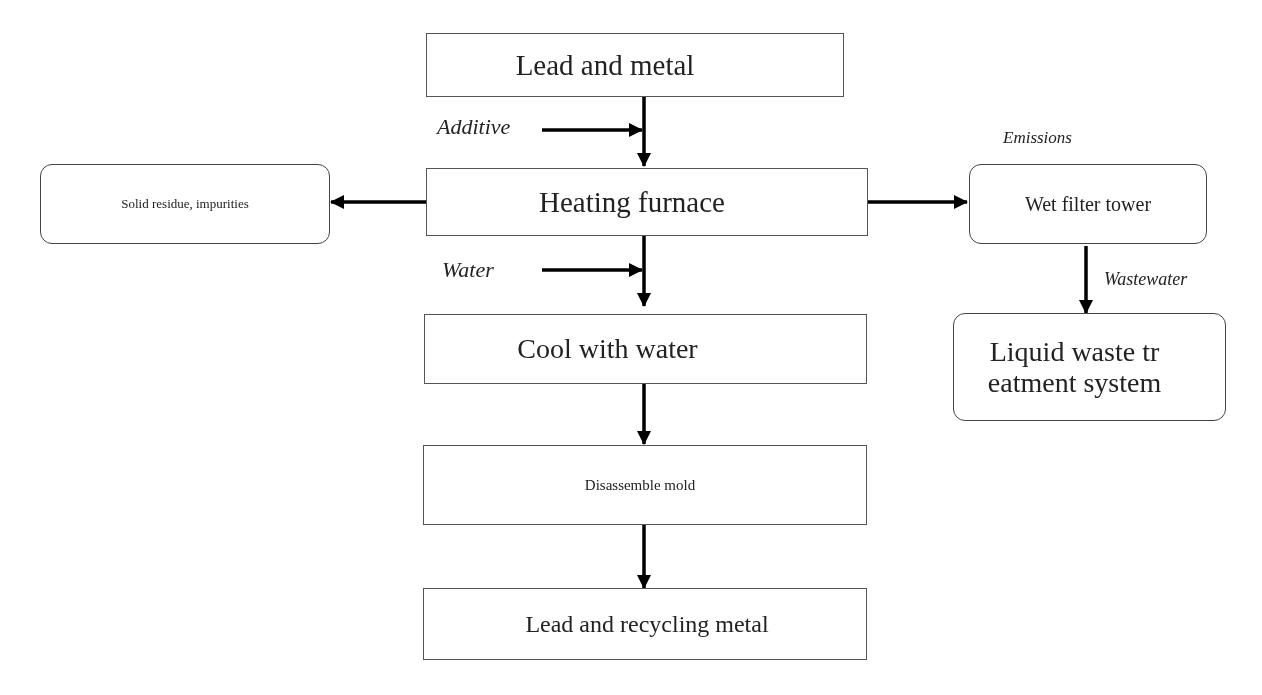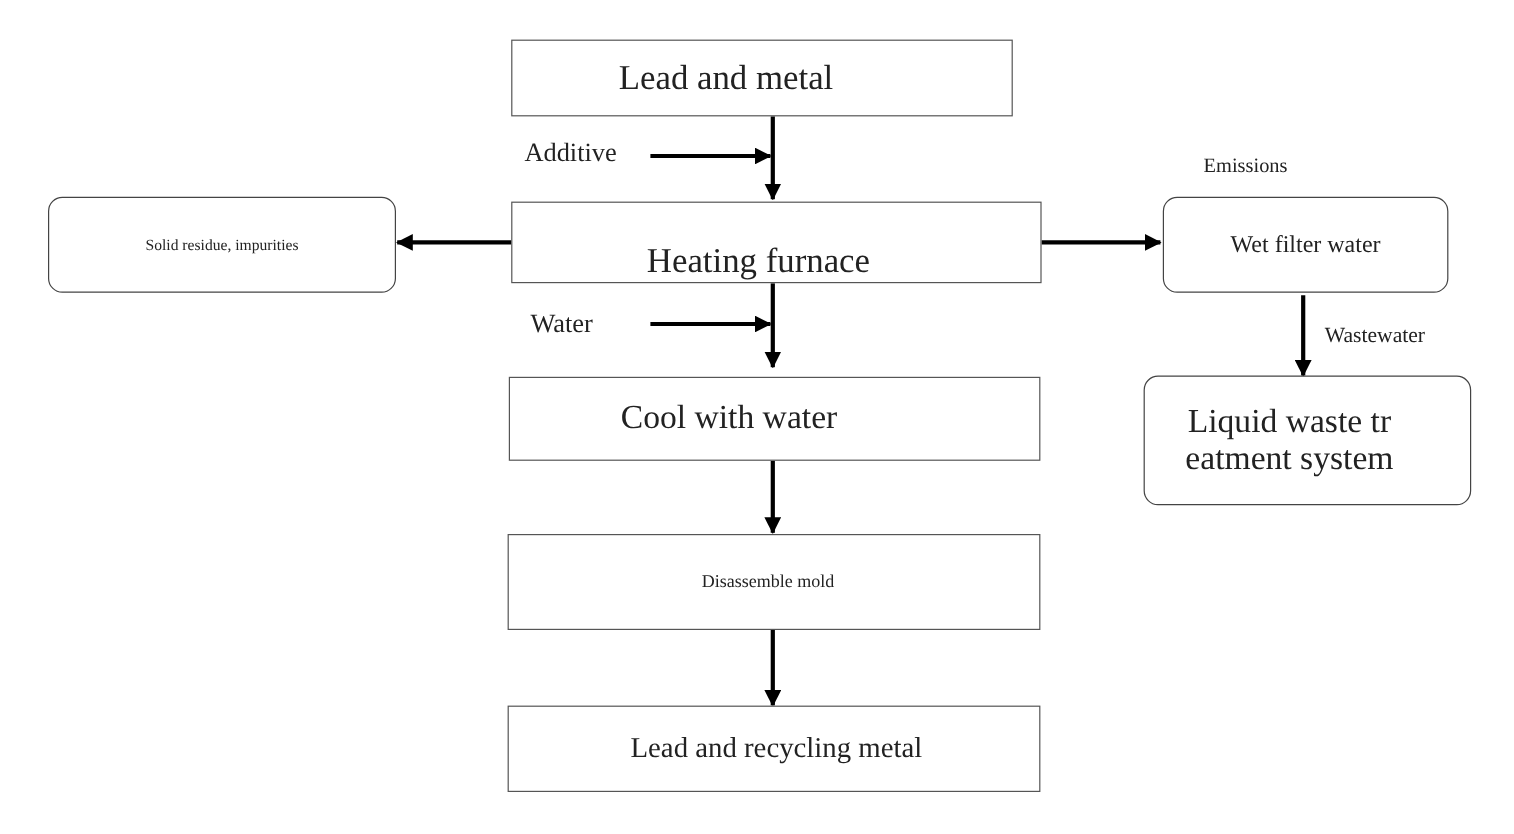--- a/index.html
+++ b/index.html
@@ -1,21 +1,21 @@
 <!DOCTYPE html>
 <html><head>
 <meta charset="utf-8">
 <style>
   html, body { margin:0; padding:0; background:#ffffff; }
   body { width:1262px; height:695px; position:relative; overflow:hidden;
          font-family:"Liberation Serif", "DejaVu Serif", serif; color:#222; }
   .box { position:absolute; box-sizing:border-box; border:1.5px solid #555; background:#fff;
          display:flex; align-items:center; justify-content:center; text-align:center; }
   .round { border-radius:12px; border-color:#444; }
-  .lbl { position:absolute; white-space:nowrap; }
+  .lbl { position:absolute; white-space:nowrap;font-style:italic; }
   svg.arrows { position:absolute; left:0; top:0; }
 </style>
 </head>
 <body>
 
 <svg class="arrows" width="1262" height="695">
   <defs>
     <marker id="ah" markerWidth="10" markerHeight="10" refX="9" refY="5" orient="auto" markerUnits="userSpaceOnUse">
       <path d="M0,0 L10,5 L0,10 z" fill="#000"></path>
     </marker>
@@ -33,32 +33,32 @@
   <line x1="644" y1="383" x2="644" y2="444" stroke="#000" stroke-width="3.5" marker-end="url(#ahv)"></line>
   <line x1="644" y1="517" x2="644" y2="588" stroke="#000" stroke-width="3.5" marker-end="url(#ahv)"></line>
 </svg>
 
 <div class="box" style="left:426px; top:33px; width:418px; height:64px; font-size:29px; padding-right:60px;">
   <span>Lead and metal</span>
 </div>
 
 <div class="lbl" style="left:437px; top:114px; font-size:22px;">Additive</div>
 
-<div class="box" style="left:426px; top:168px; width:442px; height:68px; font-size:29px; padding-right:30px;align-items:flex-end;">
+<div class="box" style="left:426px; top:168px; width:442px; height:68px; font-size:29px; padding-right:30px;">
   <span>Heating furnace</span>
 </div>
 
 <div class="box round" style="left:40px; top:164px; width:290px; height:80px; font-size:13px;">
   <span>Solid residue, impurities</span>
 </div>
 
 <div class="lbl" style="left:1003px; top:128px; font-size:17px;">Emissions</div>
 
 <div class="box round" style="left:969px; top:164px; width:238px; height:80px; font-size:20px;">
-  <span>Wet filter water</span>
+  <span>Wet filter tower</span>
 </div>
 
 <div class="lbl" style="left:1104px; top:269px; font-size:18px;">Wastewater</div>
 
 <div class="box round" style="left:953px; top:313px; width:273px; height:108px; font-size:28px; line-height:1.12; flex-direction:column; padding-right:30px;">
   <span>Liquid waste tr</span>
   <span>eatment system</span>
 </div>
 
 <div class="lbl" style="left:442px; top:257px; font-size:22px;">Water</div>

